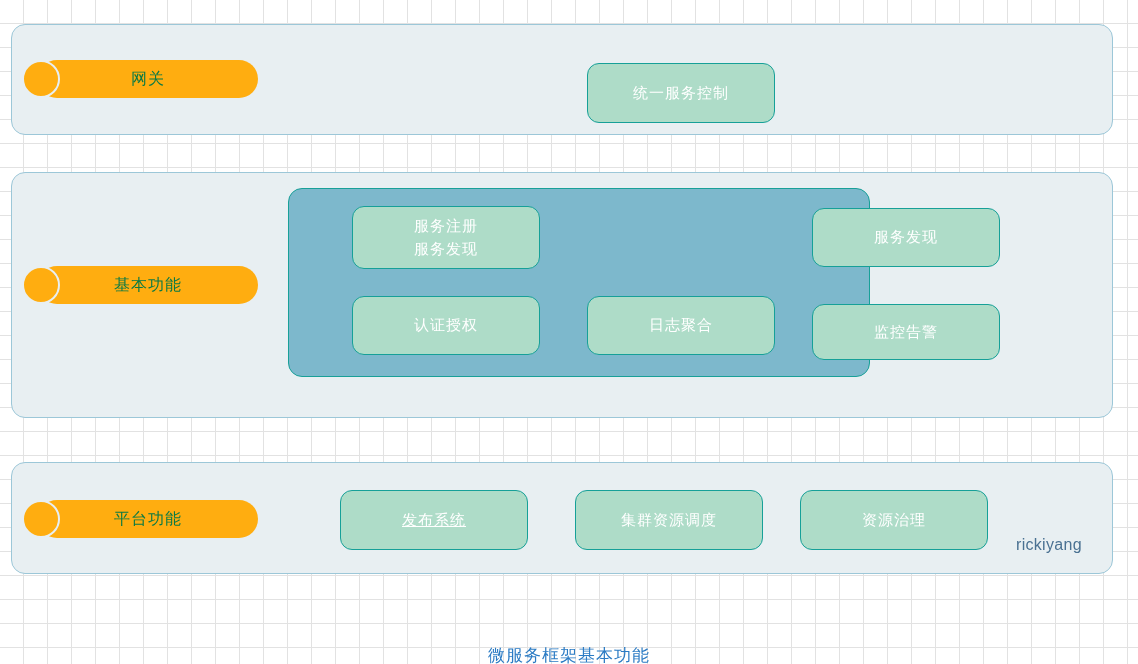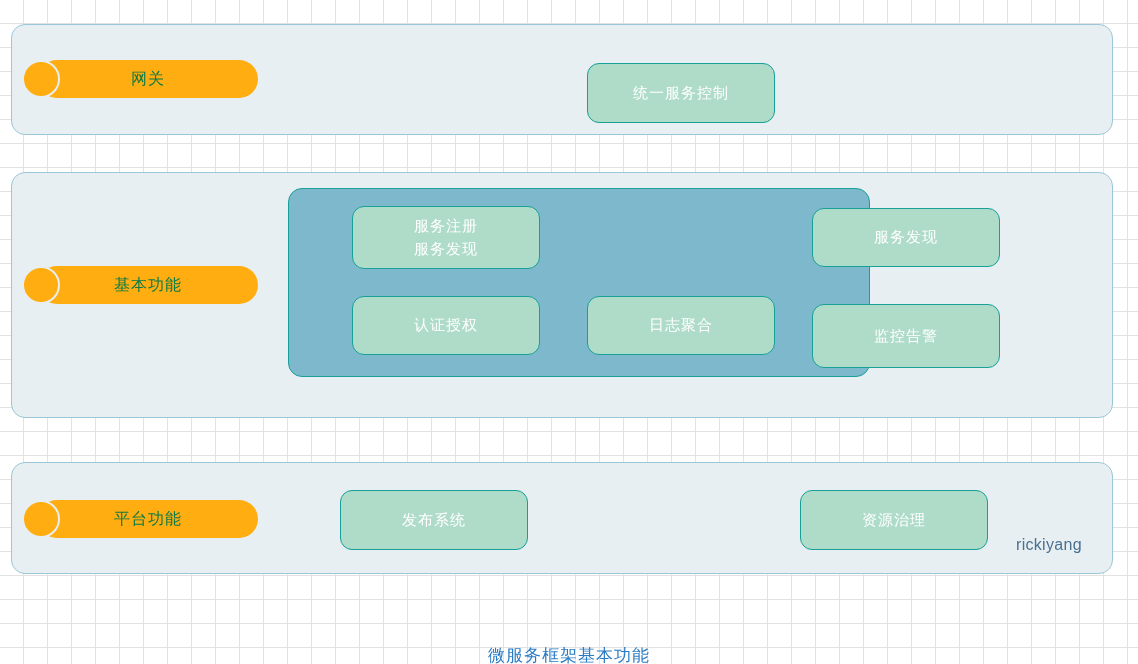--- a/index.html
+++ b/index.html
@@ -109,24 +109,24 @@
   
   #box-unified   { left: 587px; top: 63px;  width: 188px; height: 60px; }
 
   
   #box-registry  { left: 352px; top: 206px; width: 188px; height: 63px; }
   #box-config    { left: 587px; top: 208px; width: 188px; height: 59px; }
   #box-fault     { left: 812px; top: 208px; width: 188px; height: 59px; }
   
   #box-auth      { left: 352px; top: 296px; width: 188px; height: 59px; }
   #box-log       { left: 587px; top: 296px; width: 188px; height: 59px; }
-  #box-monitor   { left: 812px; top: 304px; width: 188px; height: 64px; }
-
-  
-  #box-release   { left: 340px; top: 490px; width: 188px; height: 60px; }
+  #box-monitor   { left: 812px; top: 304px; width: 188px; height: 56px; }
+
+  
+  #box-release   { left: 340px; top: 490px; width: 188px; height: 60px; text-decoration: underline; }
   #box-schedule  { left: 575px; top: 490px; width: 188px; height: 60px; }
   #box-governance{ left: 800px; top: 490px; width: 188px; height: 60px; }
 
   
   #watermark {
     position: absolute;
     left: 1016px;
     top: 536px;
     color: #4a7192;
     font-size: 16px;
@@ -201,20 +201,23 @@
     <div class="pill">
       <span>平台功能</span>
     </div>
     <div class="knob"></div>
   </div>
 
   <div class="gbox" id="box-release">
     <span>发布系统</span>
   </div>
 
+  <div class="gbox" id="box-schedule">
+    <span>集群资源调度</span>
+  </div>
 
   <div class="gbox" id="box-governance">
     <span>资源治理</span>
   </div>
 
   <div id="watermark">rickiyang</div>
   <div id="caption">微服务框架基本功能</div>
 
 </div>
 

